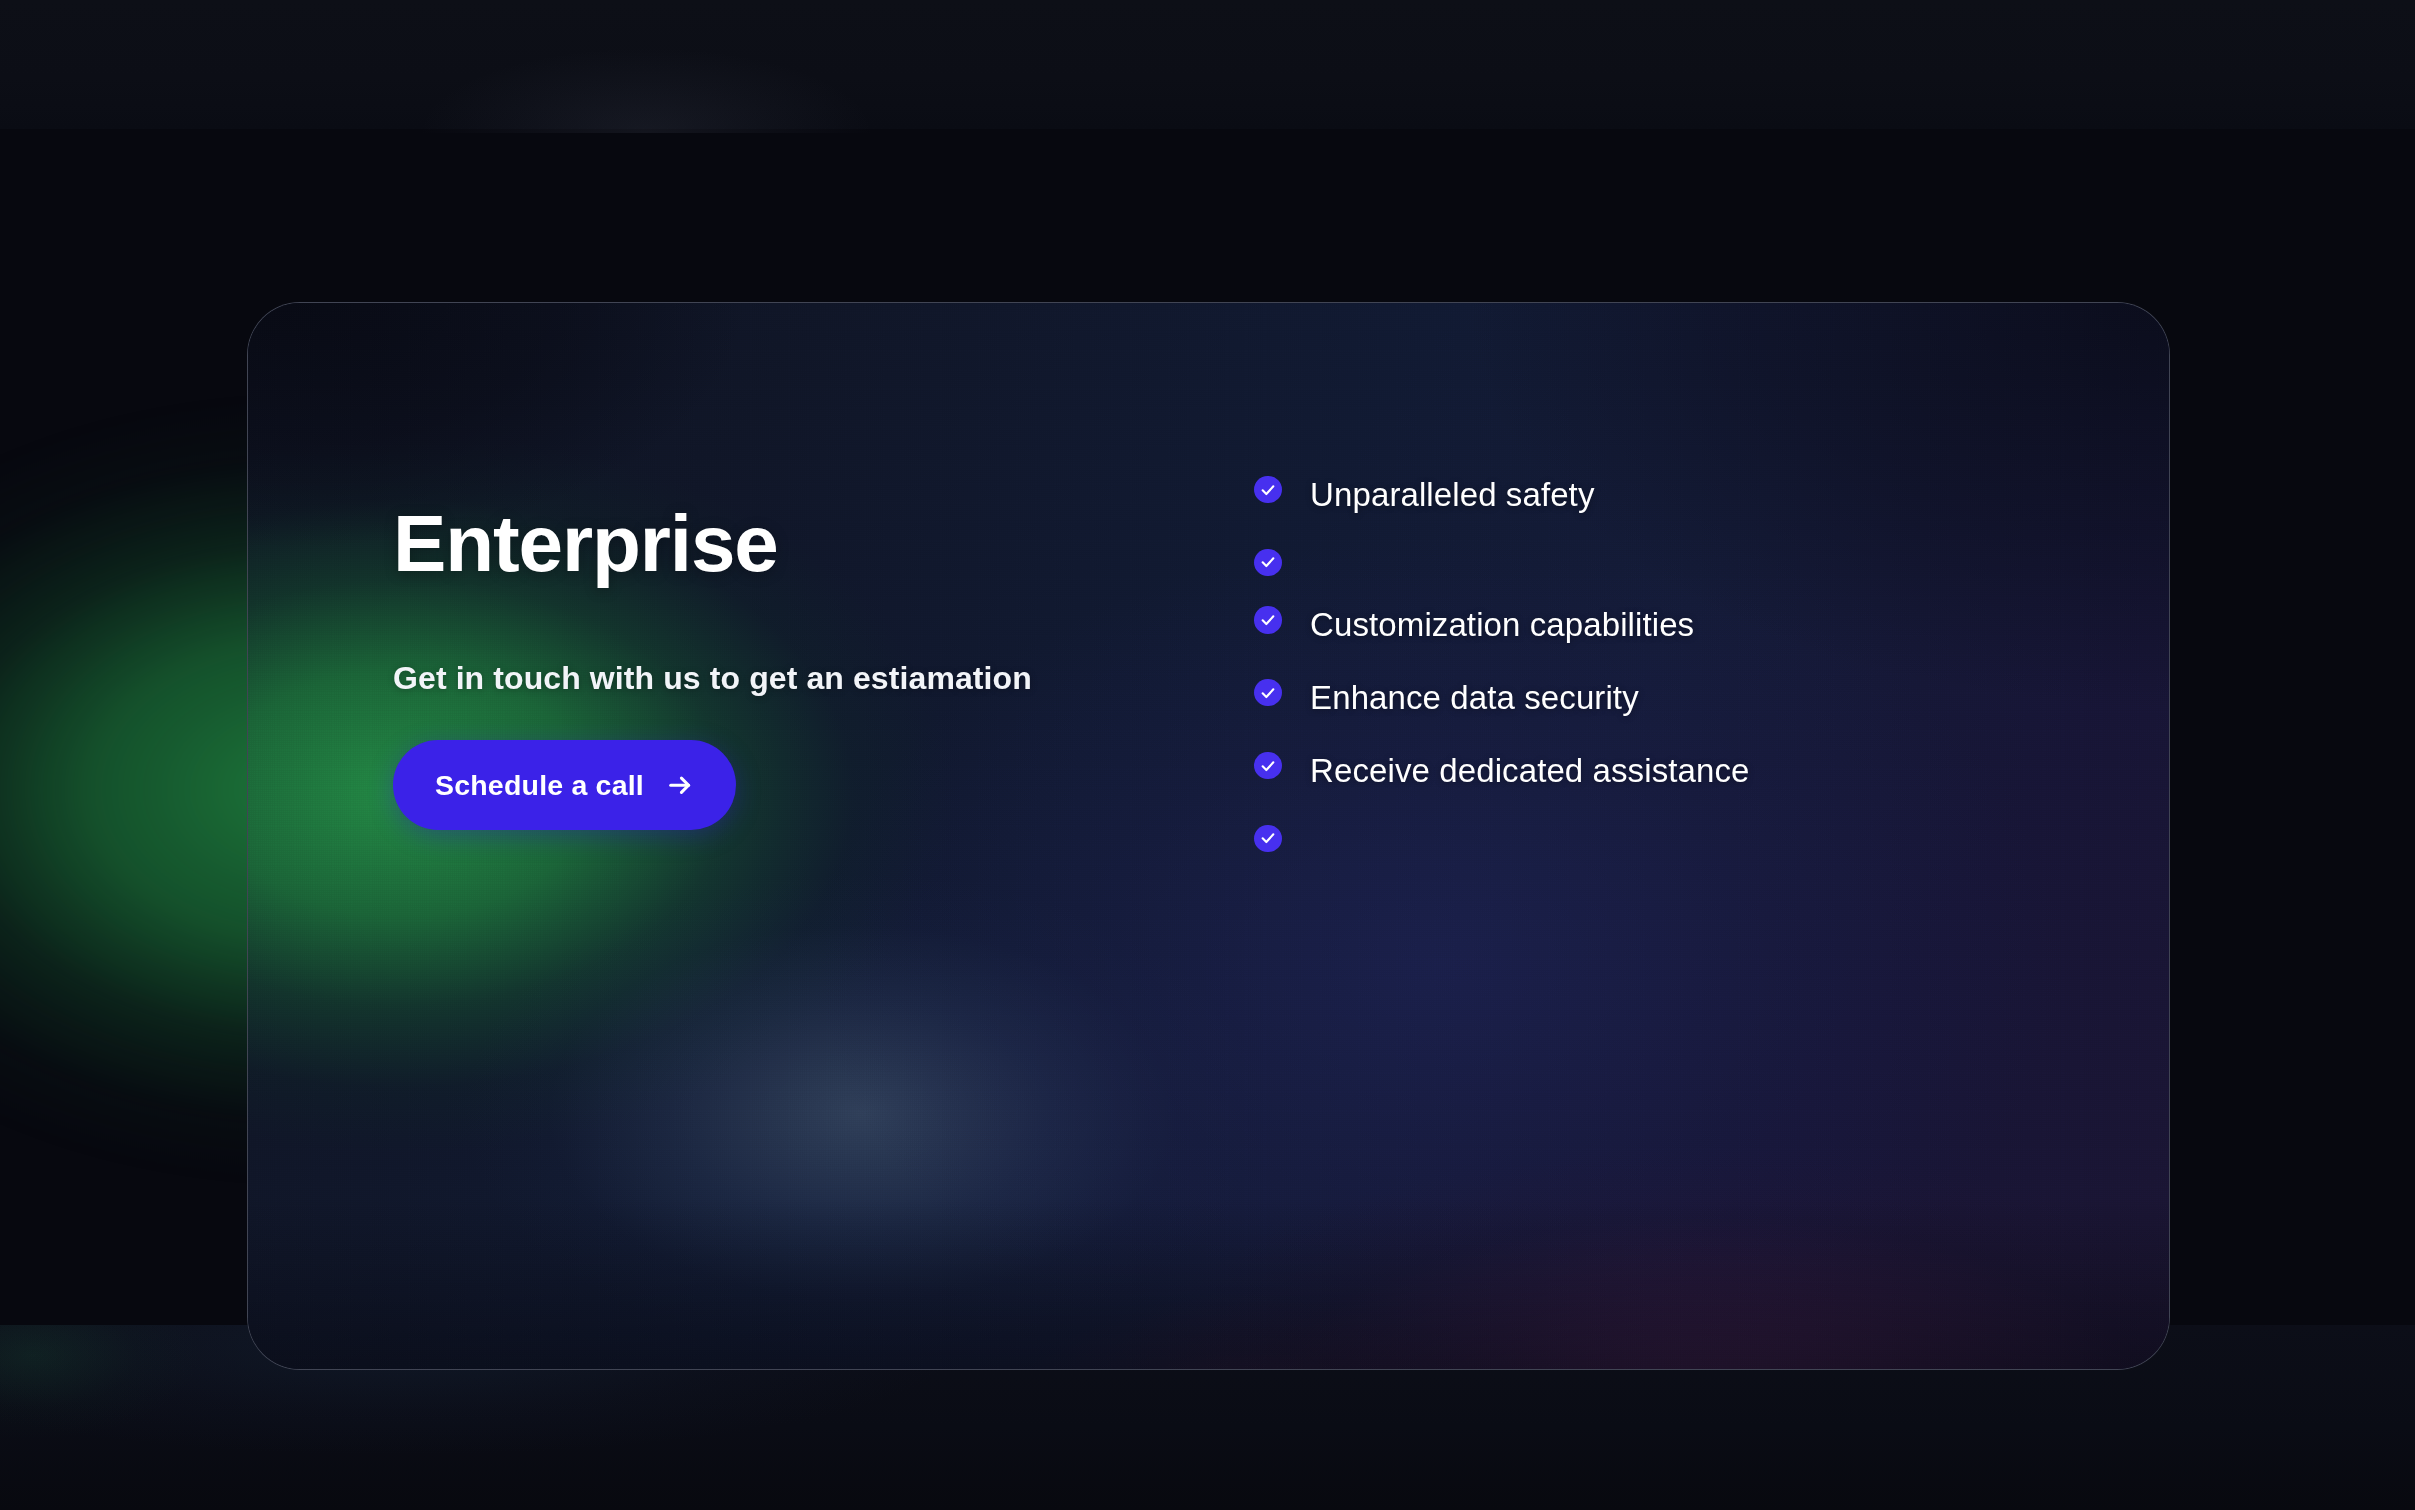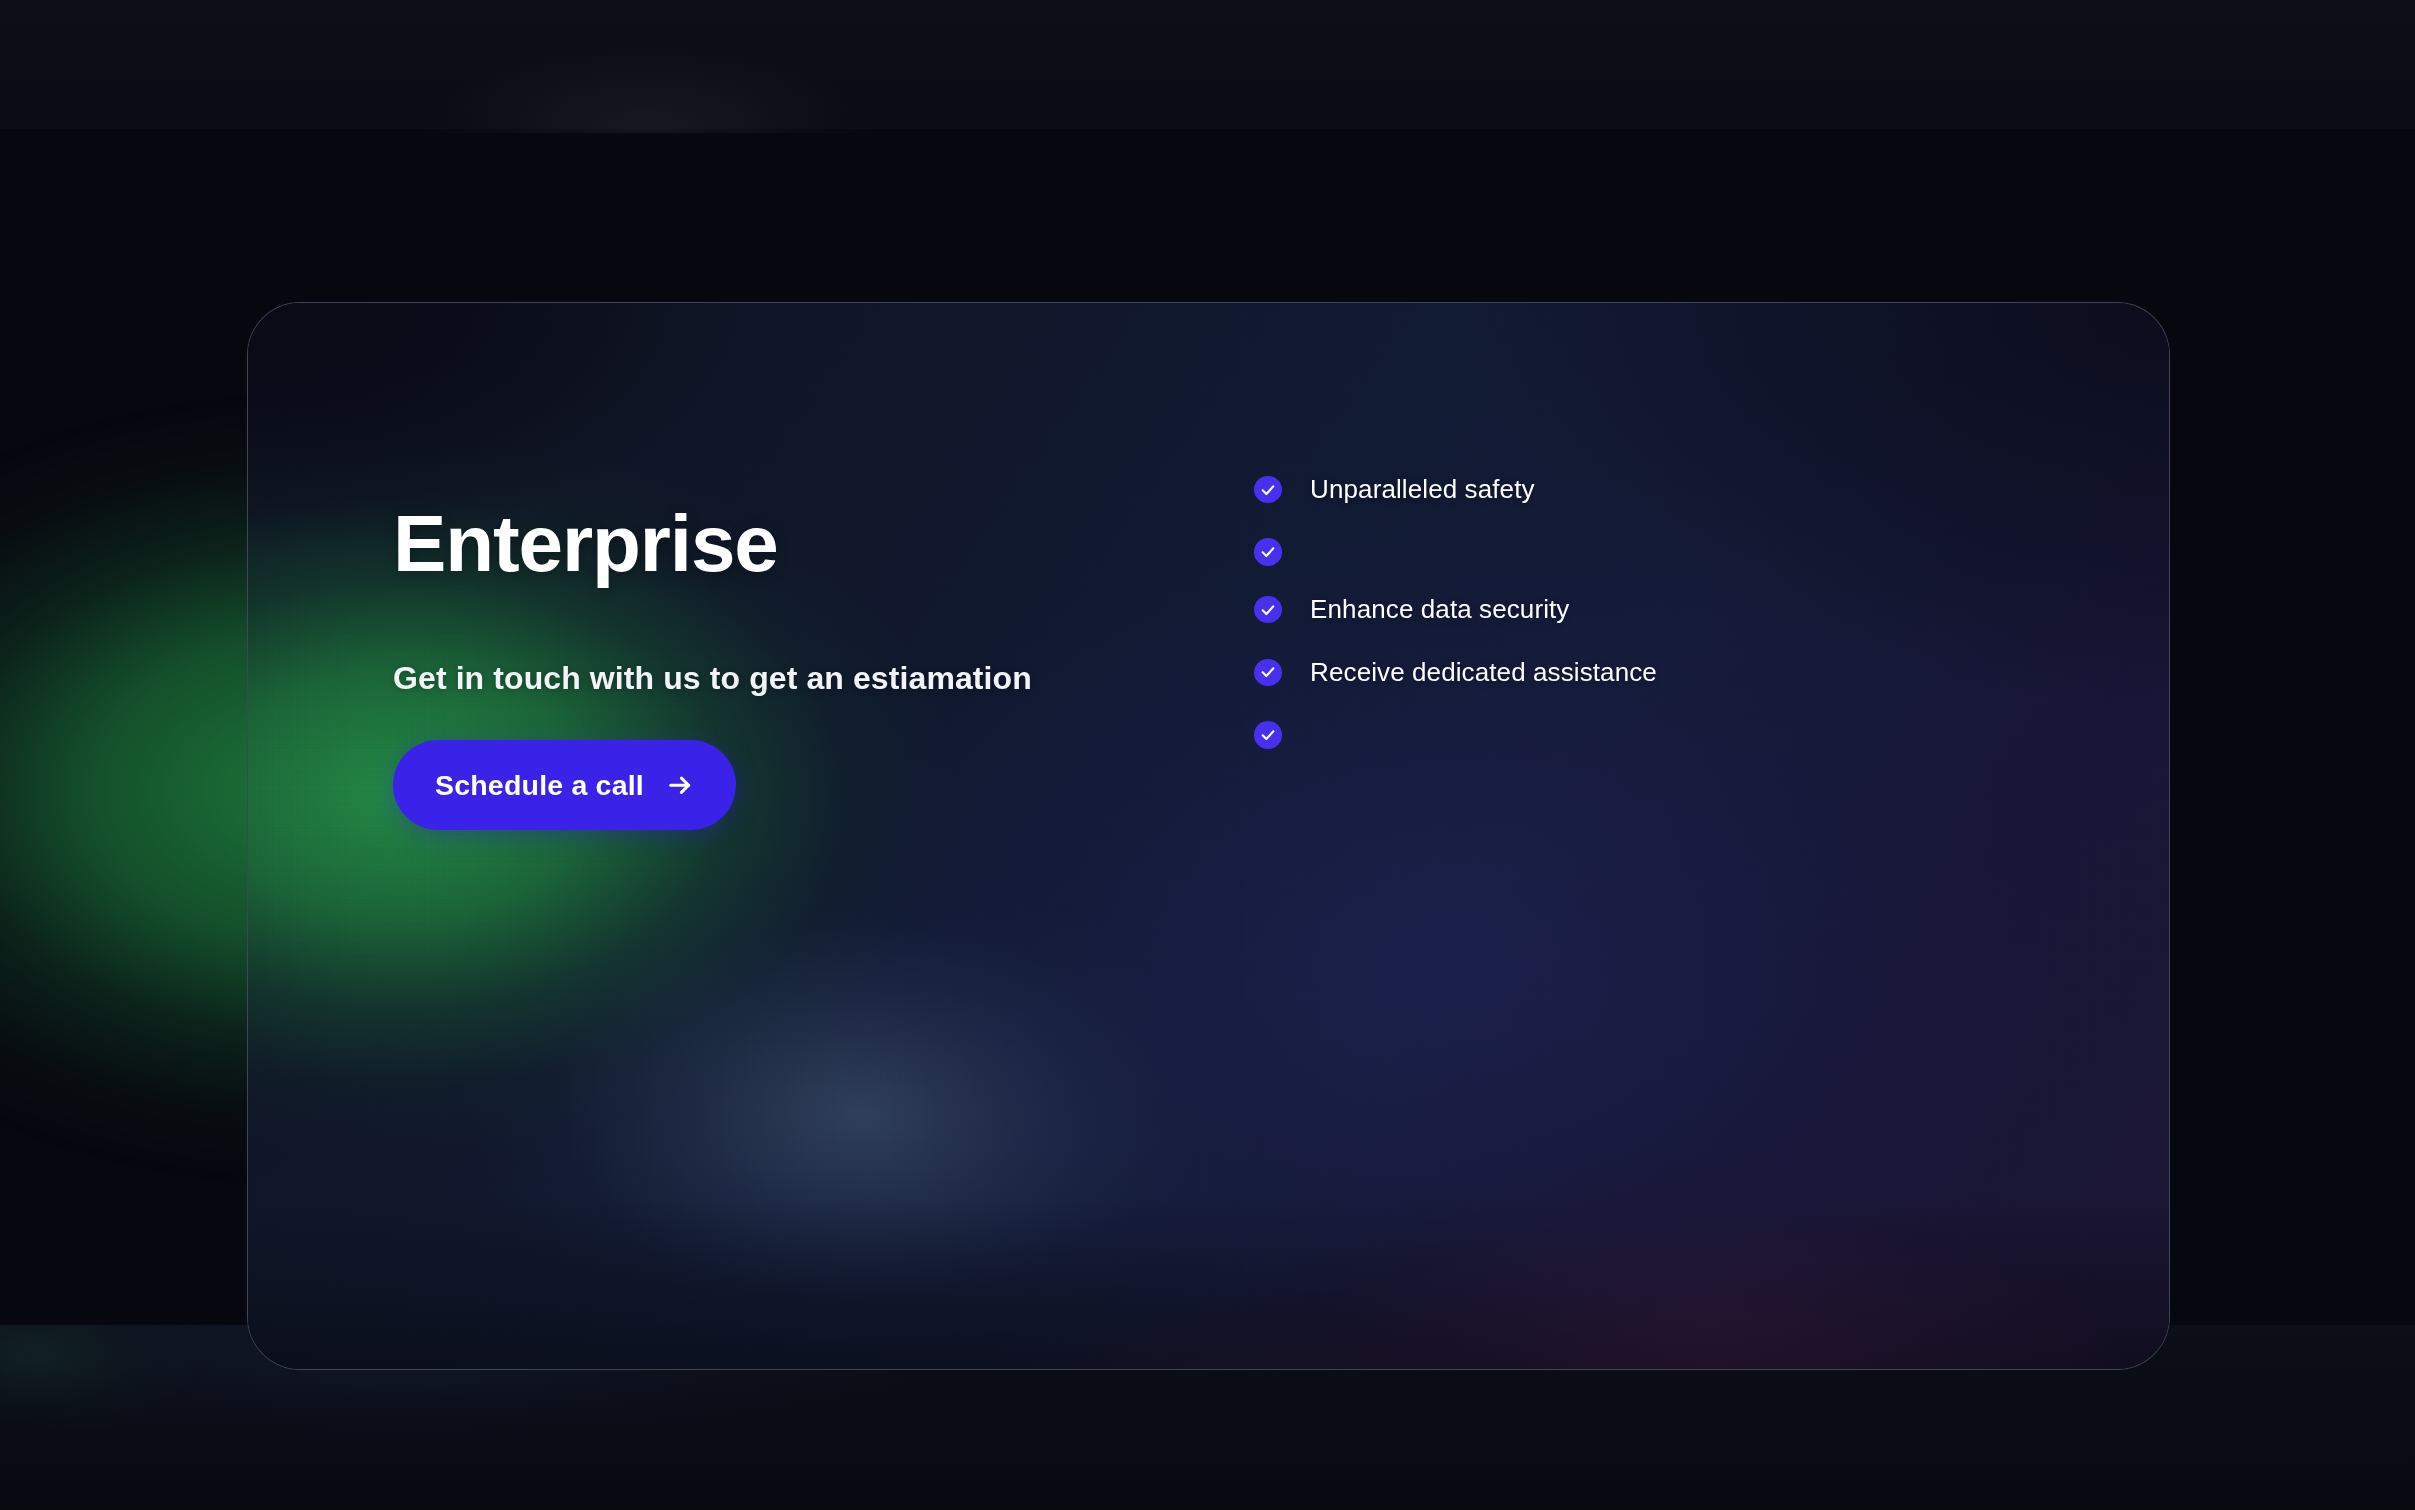--- a/index.html
+++ b/index.html
@@ -202,21 +202,21 @@
 
   .check {
     flex:0 0 auto;
     width:27.6px; height:27.6px;
     margin-top:4.8px;
     border-radius:50%;
     background:#4730ef;
     display:flex; align-items:center; justify-content:center;
   }
   .feature-label {
-    font-size:26px;
+    font-size:33px;
     font-weight:500;
     line-height:1.45;
     color:#ffffff;
     letter-spacing:0.1px;
     text-shadow:0 1px 6.7px rgba(0,0,0,.35);
   }
 </style>
 </head>
 <body>
 
@@ -276,20 +276,28 @@
         </li>
 
         <li class="feature">
           <span class="check">
             <svg width="16" height="16" viewBox="0 0 24 24" fill="none" stroke="#ffffff" stroke-width="3.2" stroke-linecap="round" stroke-linejoin="round">
               <polyline points="4 12.5 9.5 18 20 6.5"></polyline>
             </svg>
           </span>
         </li>
 
+        <li class="feature">
+          <span class="check">
+            <svg width="16" height="16" viewBox="0 0 24 24" fill="none" stroke="#ffffff" stroke-width="3.2" stroke-linecap="round" stroke-linejoin="round">
+              <polyline points="4 12.5 9.5 18 20 6.5"></polyline>
+            </svg>
+          </span>
+          <span class="feature-label">Customization capabilities</span>
+        </li>
 
         <li class="feature">
           <span class="check">
             <svg width="16" height="16" viewBox="0 0 24 24" fill="none" stroke="#ffffff" stroke-width="3.2" stroke-linecap="round" stroke-linejoin="round">
               <polyline points="4 12.5 9.5 18 20 6.5"></polyline>
             </svg>
           </span>
           <span class="feature-label">Enhance data security</span>
         </li>
 

